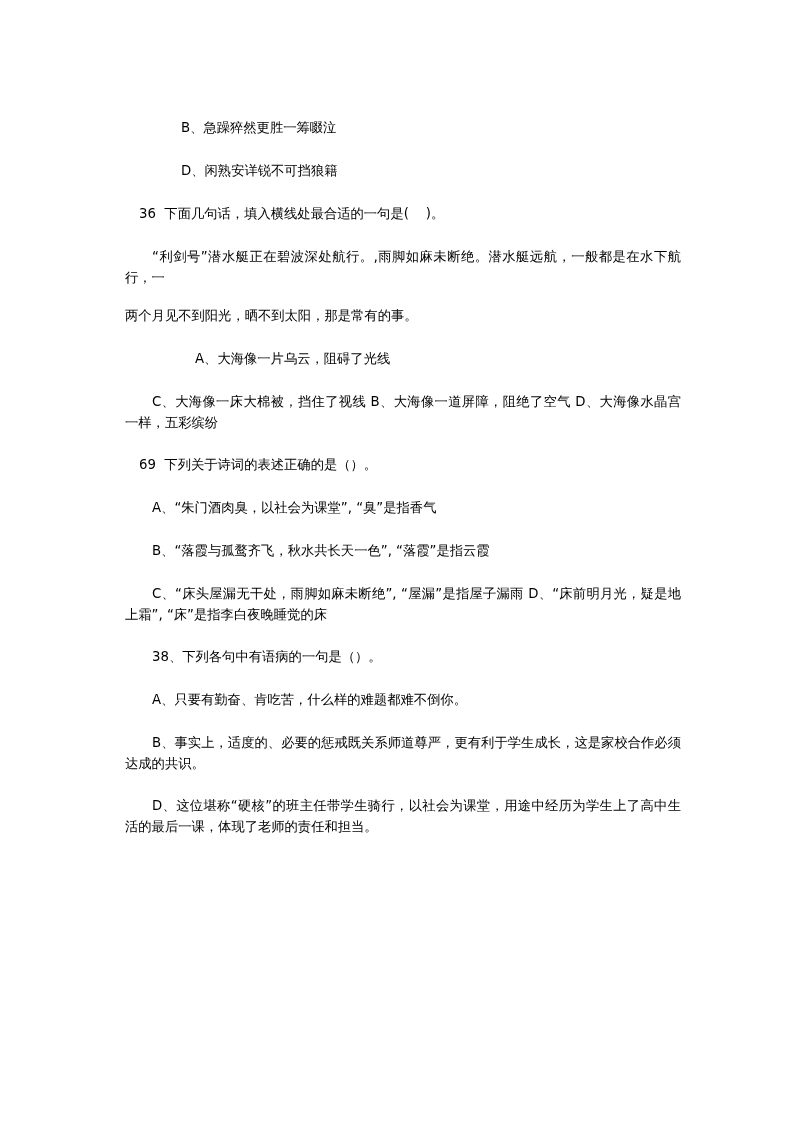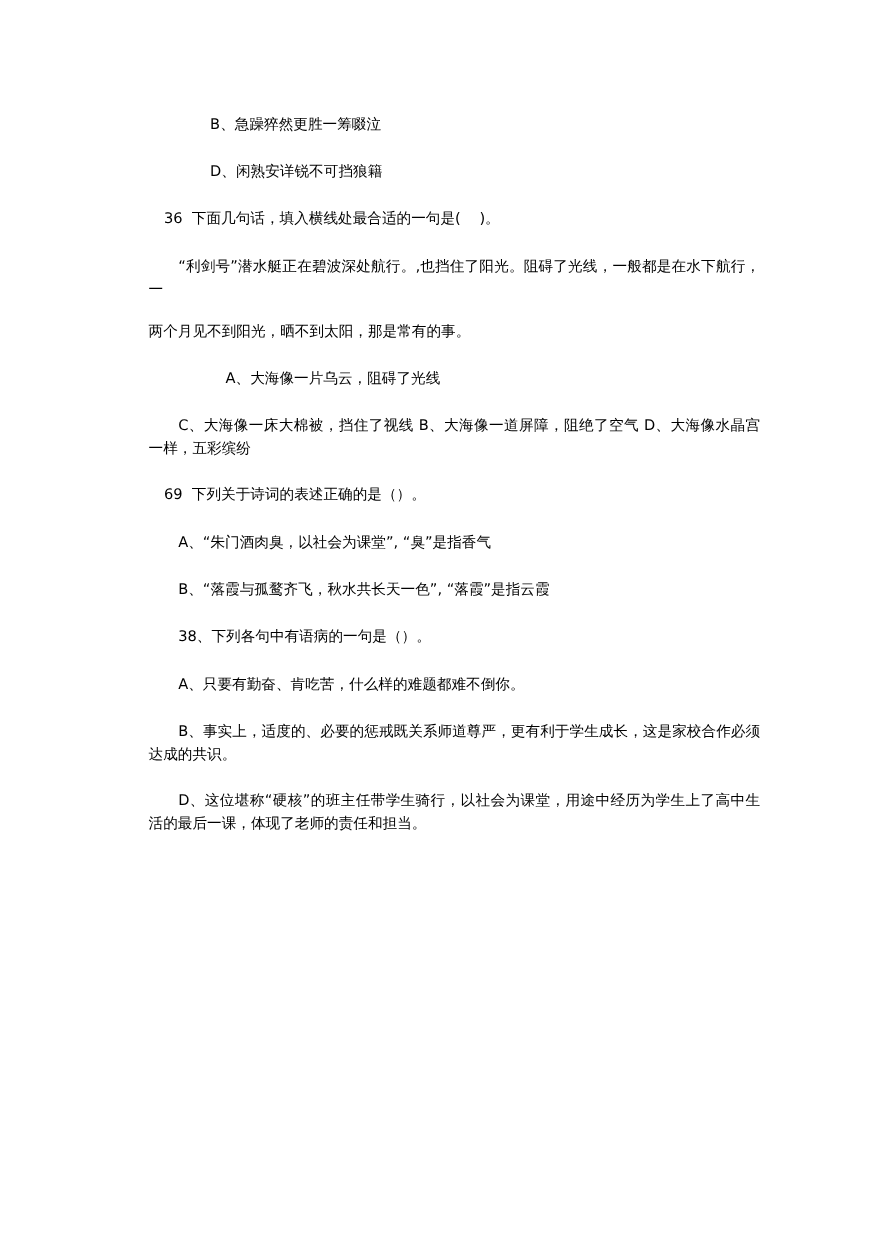--- a/index.html
+++ b/index.html
@@ -18,23 +18,22 @@
     width: 794px;
     height: 1123px;
     margin: 0 auto;
     background: #ffffff;
     overflow: hidden;
     box-sizing: border-box;
   }
   #content {
     position: absolute;
     left: 125px;
-    top: 103px;
+    top: 117px;
     width: 556px;
-    margin-left: 10px;
   }
   
   .para {
     font-size: 13.3px;
     line-height: 22px;
     margin: 0 0 17px 0;
     text-align: justify;
     text-justify: inter-ideograph;
     word-break: break-all;
     white-space: pre-wrap;
@@ -55,34 +54,35 @@
 
 <div id="page">
   <div id="content">
 
     <p class="para ind-4 gap-lg">B、急躁猝然更胜一筹啜泣</p>
 
     <p class="para ind-4 gap-lg">D、闲熟安详锐不可挡狼籍</p>
 
     <p class="para ind-1 gap-lg">36  下面几句话，填入横线处最合适的一句是(    )。</p>
 
-    <p class="para ind-2 tight gap-md">“利剑号”潜水艇正在碧波深处航行。‚也挡住了阳光。阻碍了光线，一般都是在水下航行，一</p>
+    <p class="para ind-2 tight gap-md">“利剑号”潜水艇正在碧波深处航行。‚雨脚如麻未断绝。潜水艇远航，一般都是在水下航行，一</p>
 
     <p class="para ind-0 gap-lg">两个月见不到阳光，晒不到太阳，那是常有的事。</p>
 
     <p class="para ind-5 gap-lg">A、大海像一片乌云，阻碍了光线</p>
 
     <p class="para ind-2 tight gap-lg">C、大海像一床大棉被，挡住了视线 B、大海像一道屏障，阻绝了空气 D、大海像水晶宫一样，五彩缤纷</p>
 
     <p class="para ind-1 gap-lg">69  下列关于诗词的表述正确的是（）。</p>
 
     <p class="para ind-2 gap-lg">A、“朱门酒肉臭，以社会为课堂”, “臭”是指香气</p>
 
     <p class="para ind-2 gap-lg">B、“落霞与孤鹜齐飞，秋水共长天一色”, “落霞”是指云霞</p>
 
+    <p class="para ind-2 tight gap-lg">C、“床头屋漏无干处，雨脚如麻未断绝”, “屋漏”是指屋子漏雨 D、“床前明月光，疑是地上霜”, “床”是指李白夜晚睡觉的床</p>
 
     <p class="para ind-2 gap-lg">38、下列各句中有语病的一句是（）。</p>
 
     <p class="para ind-2 gap-lg">A、只要有勤奋、肯吃苦，什么样的难题都难不倒你。</p>
 
     <p class="para ind-2 tight gap-lg">B、事实上，适度的、必要的惩戒既关系师道尊严，更有利于学生成长，这是家校合作必须达成的共识。</p>
 
 
     <p class="para ind-2 tight gap-lg">D、这位堪称“硬核”的班主任带学生骑行，以社会为课堂，用途中经历为学生上了高中生活的最后一课，体现了老师的责任和担当。</p>
 

